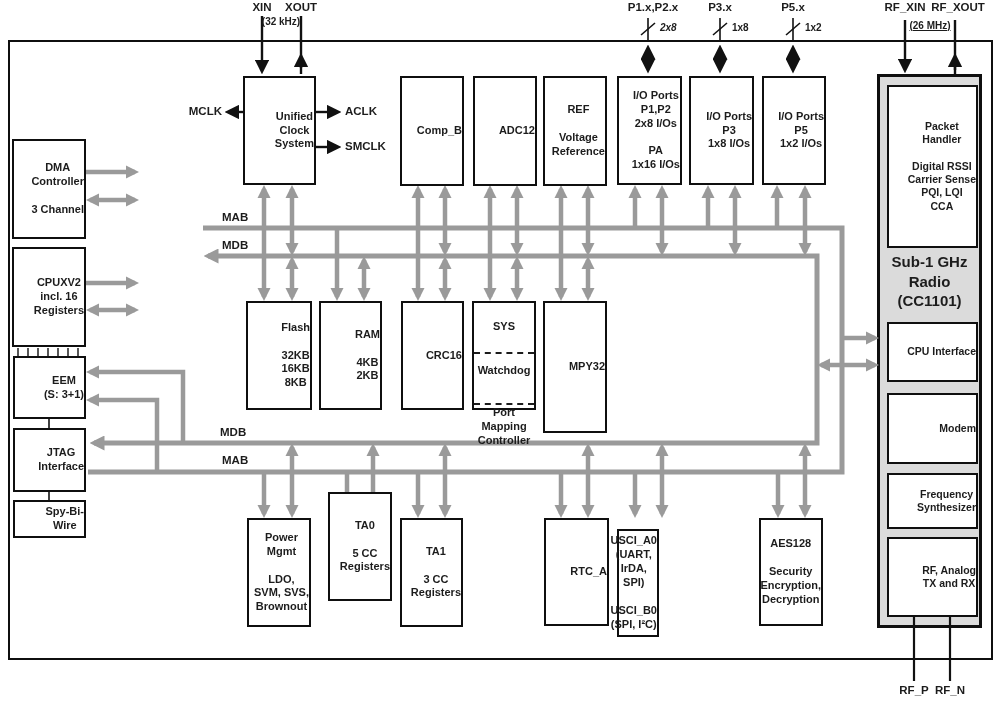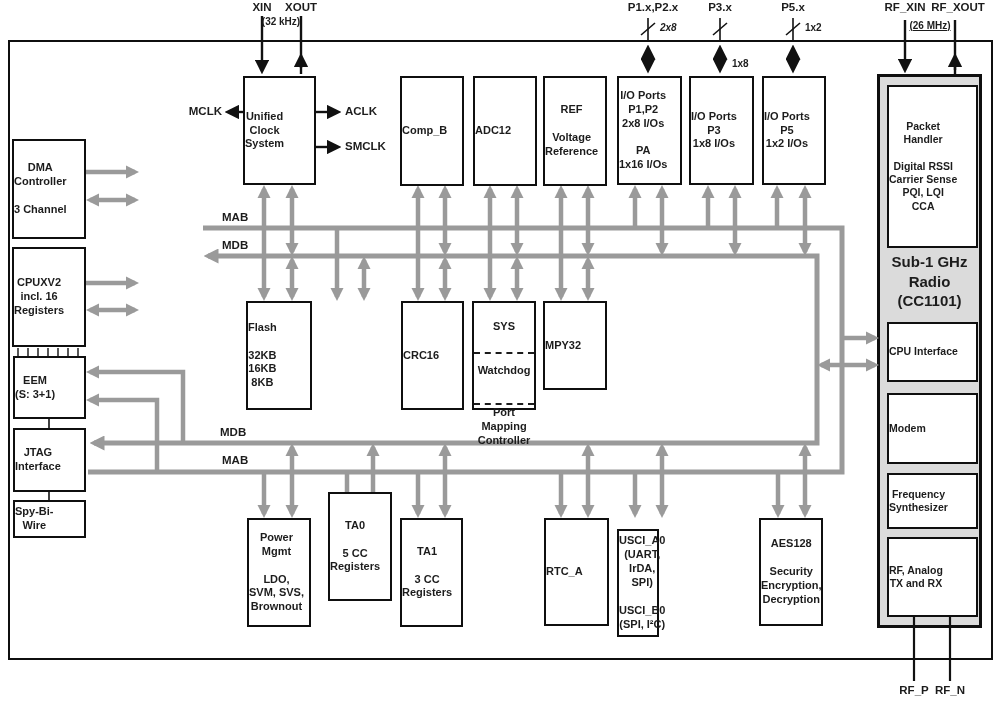--- a/index.html
+++ b/index.html
@@ -2,21 +2,21 @@
 <html><head>
 <meta charset="utf-8">
 <style>
   html,body{margin:0;padding:0;background:#fff;}
   #screen{position:relative;width:1000px;height:705px;background:#fff;overflow:hidden;
           font-family:"Liberation Sans","DejaVu Sans",sans-serif;color:#1c1c1c;}
   .border-frame{position:absolute;box-sizing:border-box;border:2.2px solid #0f0f0f;background:transparent;}
   .radio-container{position:absolute;box-sizing:border-box;border:3px solid #0f0f0f;background:#dbdbdb;}
   svg.wires{position:absolute;left:0;top:0;}
   .blk{position:absolute;box-sizing:border-box;background:#fff;border:2px solid #0f0f0f;
-       display:flex;align-items:center;justify-content:flex-start;text-align:center;
+       display:flex;align-items:center;justify-content:flex-end;text-align:center;
        white-space:pre-line;font-size:11px;font-weight:bold;line-height:1.26;color:#1c1c1c;}
   .blk.radio{border-width:2.5px;font-size:10.5px;}
   .blk.sys{display:block;padding:0;}
   .sys-sec{box-sizing:border-box;display:flex;align-items:center;justify-content:center;
            text-align:center;white-space:pre-line;}
   .sys-sec.s1{height:21px;}
   .sys-sec.s2{height:37px;border-top:2px dashed #1c1c1c;}
   .sys-sec.s3{height:47px;border-top:2px dashed #1c1c1c;}
   .lbl{position:absolute;font-size:11.5px;font-weight:bold;white-space:pre;color:#1c1c1c;}
   .lbl.small{font-size:10px;}
@@ -187,29 +187,33 @@
 1x8 I/Os</span></div>
   <div class="blk" style="left:762px;top:76px;width:64px;height:109px;"><span>I/O Ports
 P5
 1x2 I/Os</span></div>
 
   <div class="blk" style="left:246px;top:301px;width:66px;height:109px;"><span>Flash
 
 32KB
 16KB
 8KB</span></div>
+  <div class="blk" style="left:319px;top:301px;width:63px;height:109px;"><span>RAM
+
+4KB
+2KB</span></div>
   <div class="blk" style="left:401px;top:301px;width:63px;height:109px;"><span>CRC16</span></div>
   <div class="blk sys" style="left:472px;top:301px;width:64px;height:109px;">
     <div class="sys-sec s1"><span>SYS</span></div>
     <div class="sys-sec s2"><span>Watchdog</span></div>
     <div class="sys-sec s3"><span>Port
 Mapping
 Controller</span></div>
   </div>
-  <div class="blk" style="left:543px;top:301px;width:64px;height:89px;"><span>MPY32</span></div>
+  <div class="blk" style="left:543px;top:301px;width:64px;height:132px;"><span>MPY32</span></div>
 
   <div class="blk" style="left:247px;top:518px;width:64px;height:109px;"><span>Power
 Mgmt
 
 LDO,
 SVM, SVS,
 Brownout</span></div>
   <div class="blk" style="left:328px;top:492px;width:64px;height:109px;"><span>TA0
 
 5 CC
@@ -249,21 +253,21 @@
 TX and RX</span></div>
 
   <span class="lbl c" style="left:240px;top:1px;width:44px;">XIN</span>
   <span class="lbl c" style="left:279px;top:1px;width:44px;">XOUT</span>
   <span class="lbl small c" style="left:244px;top:16px;width:74px;">(32 kHz)</span>
 
   <span class="lbl c" style="left:613px;top:1px;width:80px;">P1.x,P2.x</span>
   <span class="lbl c" style="left:690px;top:1px;width:60px;">P3.x</span>
   <span class="lbl c" style="left:763px;top:1px;width:60px;">P5.x</span>
   <span class="lbl small" style="left:660px;top:22px;font-style:italic;">2x8</span>
-  <span class="lbl small" style="left:732px;top:22px;margin-top:36px;">1x8</span>
+  <span class="lbl small" style="left:732px;top:22px;">1x8</span>
   <span class="lbl small" style="left:805px;top:22px;">1x2</span>
 
   <span class="lbl c" style="left:873px;top:1px;width:64px;">RF_XIN</span>
   <span class="lbl c" style="left:926px;top:1px;width:64px;">RF_XOUT</span>
   <span class="lbl small c" style="left:895px;top:20px;width:70px;text-decoration:underline;">(26 MHz)</span>
 
   <span class="lbl r" style="left:180px;top:105px;width:42px;">MCLK</span>
   <span class="lbl" style="left:345px;top:105px;">ACLK</span>
   <span class="lbl" style="left:345px;top:140px;">SMCLK</span>
 

